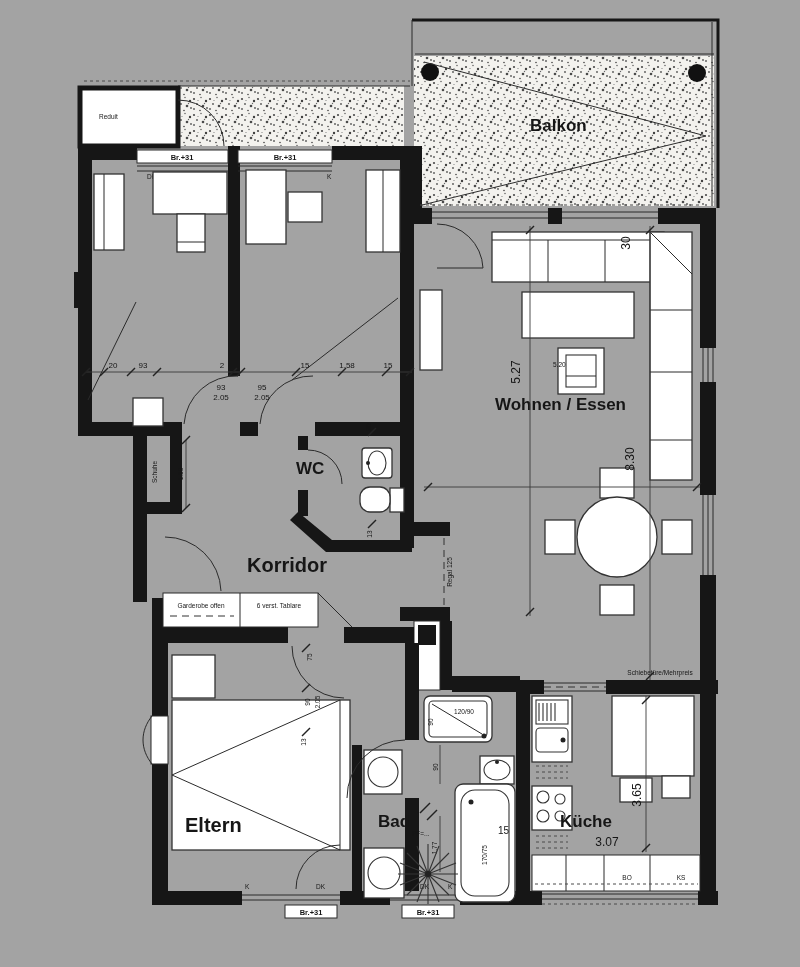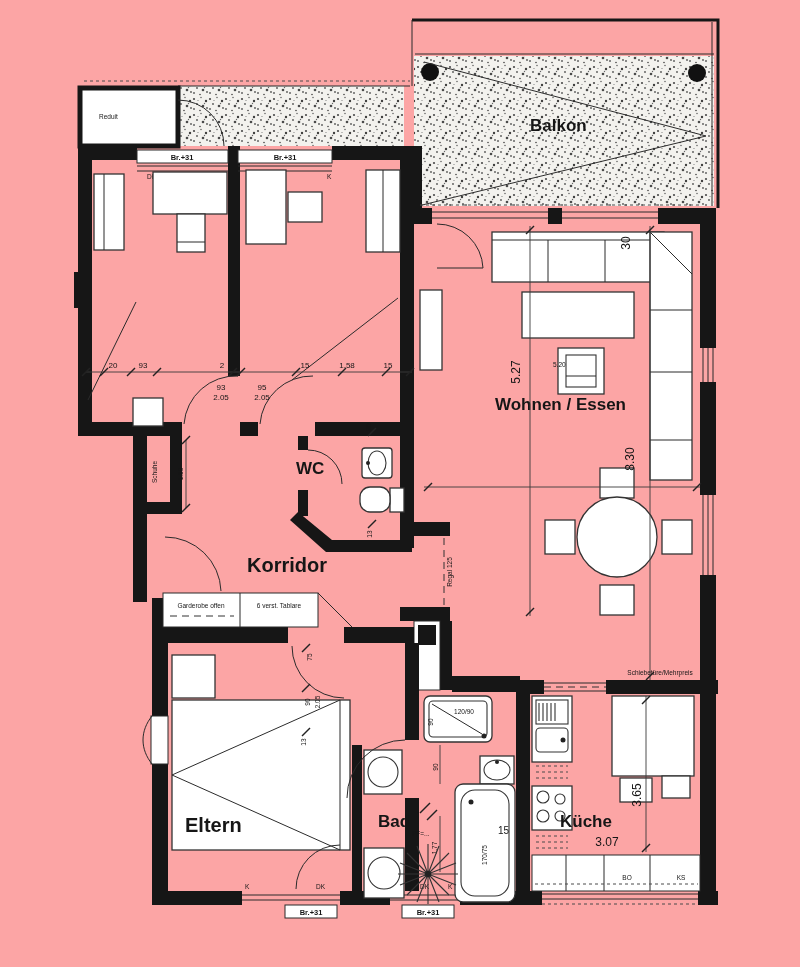--- a/index.html
+++ b/index.html
@@ -1,16 +1,16 @@
 <!DOCTYPE html>
 <html><head>
 <meta charset="utf-8">
 <style>
   html,body{margin:0;padding:0;background:#ffffff;}
-  #stage{position:relative;width:800px;height:967px;background:#fca5a5;overflow:hidden;
+  #stage{position:relative;width:800px;height:967px;background:#a3a3a3;overflow:hidden;
          font-family:"Liberation Sans",sans-serif;}
   svg{position:absolute;left:0;top:0;}
   svg text{font-family:"Liberation Sans",sans-serif;fill:#161616;}
   .w{fill:#161616;stroke:none;}
   .ln{stroke:#2b2b2b;stroke-width:1;fill:none;}
   .lnf{stroke:#2b2b2b;stroke-width:1;fill:#ffffff;}
   .thk{stroke:#161616;stroke-width:3;fill:none;}
   .furn{stroke:#333;stroke-width:1.3;fill:#ffffff;}
   .furnn{stroke:#333;stroke-width:1.1;fill:none;}
   .dimln{stroke:#3a3a3a;stroke-width:0.9;fill:none;}

